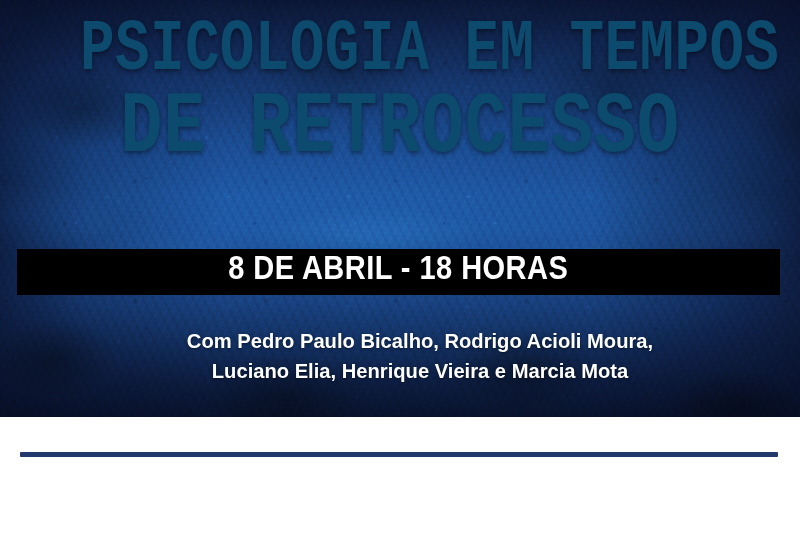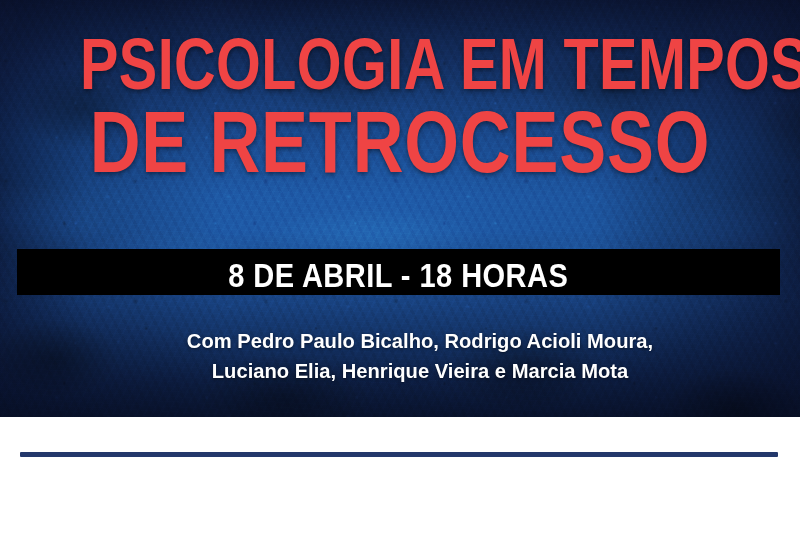--- a/index.html
+++ b/index.html
@@ -81,42 +81,42 @@
     background-size:140px 120px, 170px 150px, 120px 110px, 190px 160px, 150px 130px, 160px 140px, 130px 120px;
     mix-blend-mode:overlay;opacity:.85;
   }
   .vignette{
     position:absolute;inset:0;pointer-events:none;
     background:radial-gradient(ellipse 120% 90% at 50% 48%, rgba(0,0,0,0) 42%, rgba(4,10,28,.55) 100%);
   }
 
   
   .headline{
-    position:absolute;left:0;right:0;top:34px;text-align:center;
-    color:#ef4444;
-    font-family:Liberation Sans, sans-serif;
+    position:absolute;left:0;right:0;top:20px;text-align:center;
+    color:#0c4a6e;
+    font-family:Liberation Mono, monospace;
     font-weight:bold;
     line-height:.86;
     letter-spacing:.5px;
     text-shadow:0 2px 6px rgba(0,0,0,.45);
   }
   .headline .l1{
     display:block;font-size:72px;transform:scaleX(.80);transform-origin:center;
     white-space:nowrap;
   }
   .headline .l2{
     display:block;font-size:88px;margin-top:8px;transform:scaleX(.80);transform-origin:center;
     white-space:nowrap;letter-spacing:1px;
   }
 
   
   .date-banner{
     position:absolute;left:17px;top:249px;width:763px;height:46px;
     background:#000000;
-    display:flex;align-items:flex-end;justify-content:center;
+    display:flex;align-items:flex-start;justify-content:center;
   }
   .date-banner .txt{
     color:#ffffff;font-weight:bold;font-size:33px;
     transform:scaleX(.88);transform-origin:center;white-space:nowrap;
     letter-spacing:.5px;
   }
 
   
   .speakers{
     position:absolute;left:0;right:0;top:326px;text-align:center;

